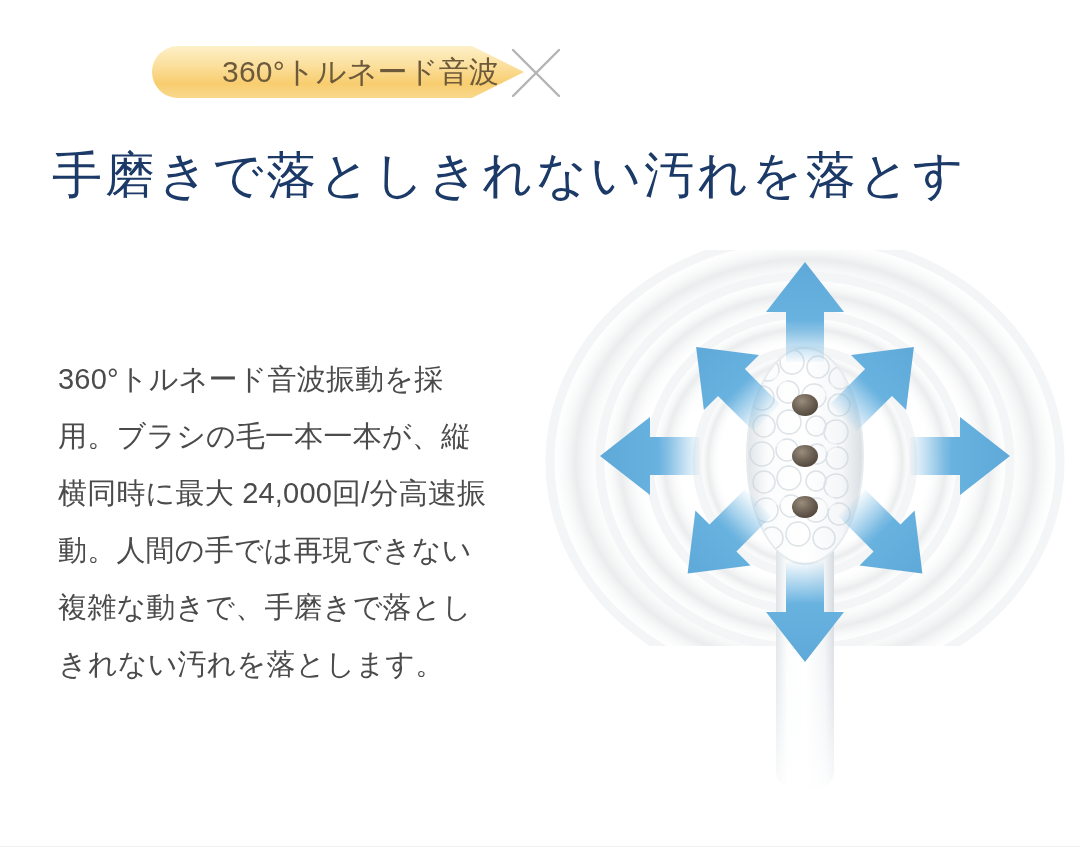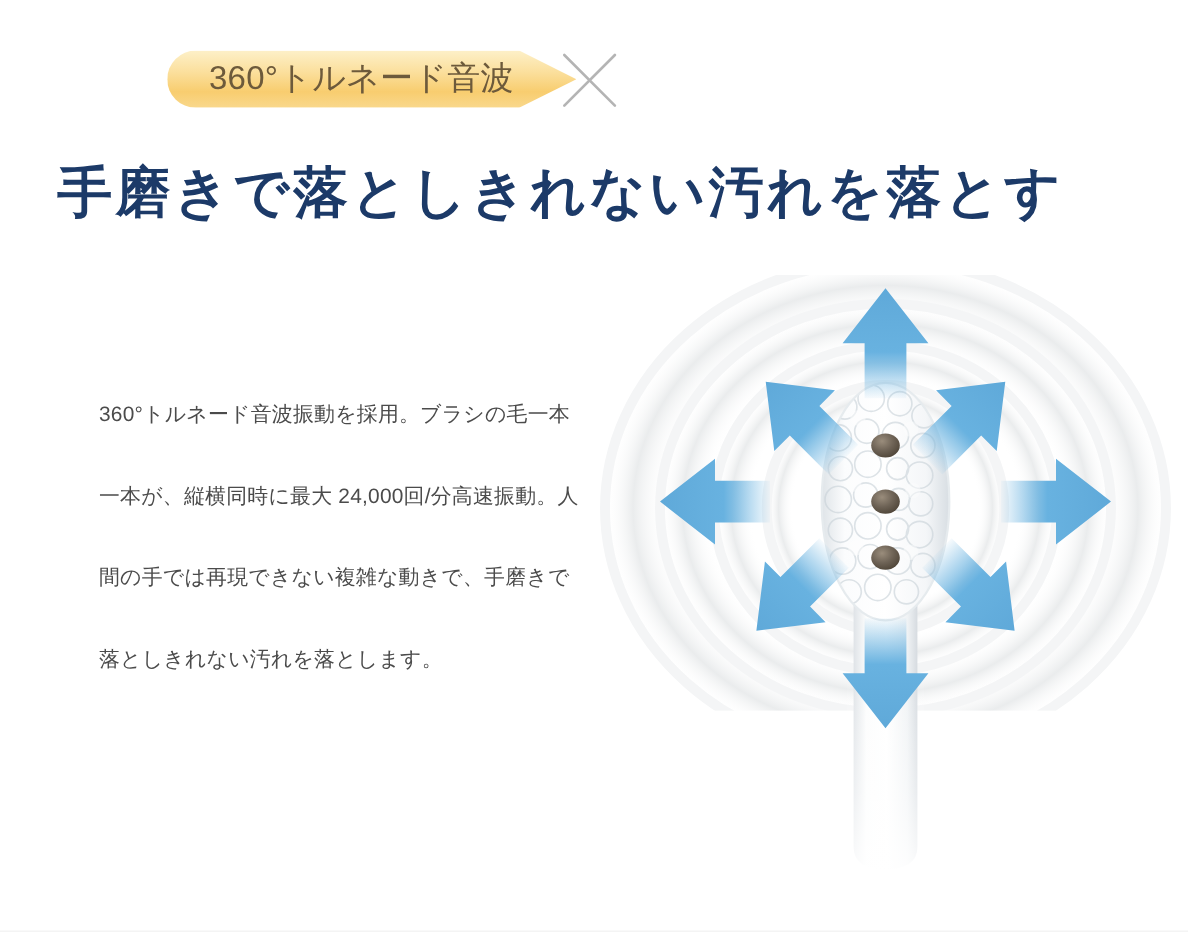--- a/index.html
+++ b/index.html
@@ -51,21 +51,21 @@
   
   .badge-gold {
     left: 152px;
     width: 372px;
     background: linear-gradient(180deg, #fdf0c8 0%, #fbdf9c 38%, #f8cd6f 72%, #f9d88c 100%);
     border-radius: 26px 0 0 26px;
     padding-left: 38px;
     -webkit-clip-path: polygon(0 0, 86% 0, 100% 50%, 86% 100%, 0 100%);
     clip-path: polygon(0 0, 86% 0, 100% 50%, 86% 100%, 0 100%);
   }
-  .badge-gold .badge-text { color: #6d5a3b; }
+  .badge-gold .badge-text { color: #6d5a3b; margin-left: 32px; }
 
   
   .badge-silver {
     left: 570px;
     width: 358px;
     background: linear-gradient(180deg, #f3f3f3 0%, #e6e6e6 40%, #cfcfcf 74%, #dddddd 100%);
     border-radius: 0 26px 26px 0;
     padding-left: 42px;
     -webkit-clip-path: polygon(10% 0, 100% 0, 100% 100%, 10% 100%, 0 50%);
     clip-path: polygon(10% 0, 100% 0, 100% 100%, 10% 100%, 0 50%);
@@ -83,33 +83,33 @@
   
   .headline {
     position: absolute;
     left: 0;
     top: 112px;
     width: 1019px;
     text-align: center;
     font-family: "Liberation Serif", "DejaVu Serif", serif;
     font-size: 50px;
     line-height: 1.18;
-    font-weight: 700;
+    font-weight: 400;
     color: #1c3a68;
     letter-spacing: 3px;
   }
 
   
   .body-copy {
     position: absolute;
-    left: 90px;
+    left: 58px;
     top: 322px;
     width: 440px;
-    font-size: 19px;
-    line-height: 74px;
+    font-size: 29px;
+    line-height: 57px;
     color: #4b4b4b;
     letter-spacing: 0.2px;
   }
 
   
   .illustration {
     position: absolute;
     left: 540px;
     top: 250px;
     width: 540px;

